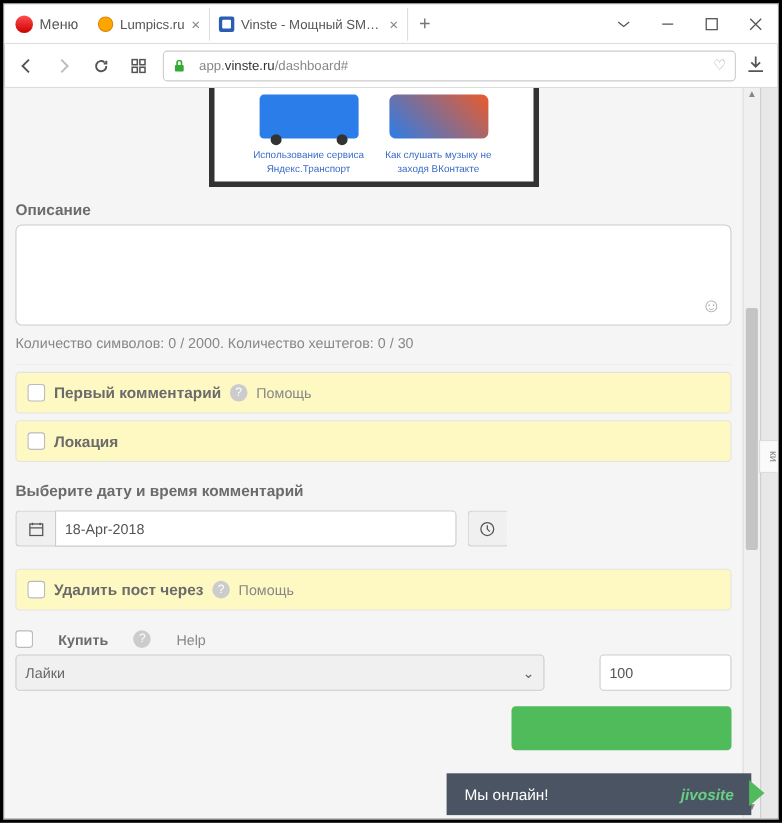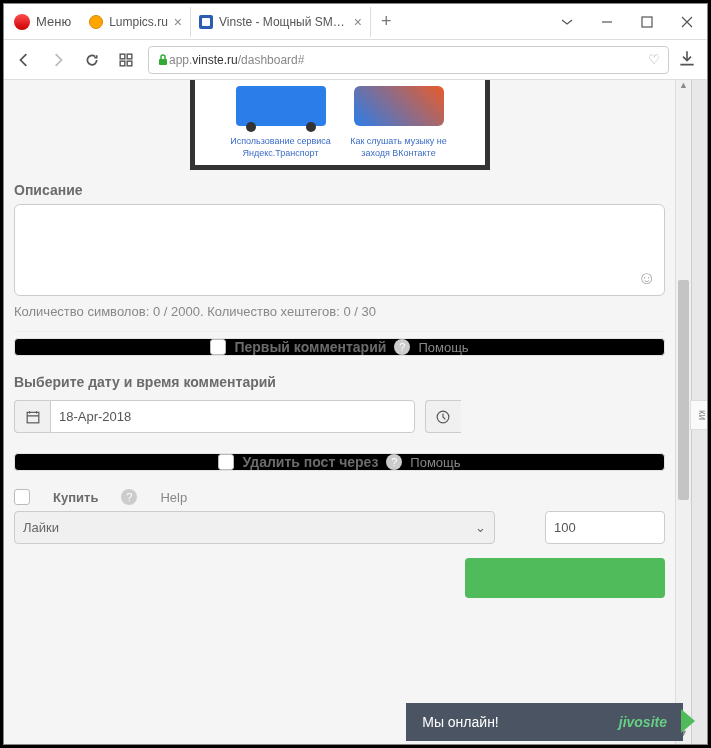--- a/index.html
+++ b/index.html
@@ -15,21 +15,21 @@
 .tab .close { color: #888; font-size: 14px; cursor: pointer; }
 .orange-icon { width: 14px; height: 14px; border-radius: 50%; background: orange; border: 1px solid #d88700; }
 .blue-icon { width: 14px; height: 14px; background: #2b5eb0; border-radius: 2px; position: relative; }
 .blue-icon::after { content:""; position:absolute; inset:3px; background:#fff; border-radius:1px; }
 .newtab { padding: 0 10px; color: #777; font-size: 18px; cursor: pointer; }
 .win-controls { margin-left: auto; display: flex; }
 .win-btn { width: 40px; height: 32px; display: flex; align-items: center; justify-content: center; color: #444; cursor: pointer; }
 .win-btn svg { width: 12px; height: 12px; stroke: #555; stroke-width: 1.2; fill: none; }
 .toolbar { height: 40px; display: flex; align-items: center; padding: 0 8px; gap: 10px; border-bottom: 1px solid #ddd; }
 .nav-btn { width: 24px; height: 24px; display: flex; align-items: center; justify-content: center; color: #666; cursor: pointer; }
-.addr { flex: 1; display: flex; align-items: center; border: 1px solid #ccc; border-radius: 4px; height: 28px; padding: 0 8px; gap: 0; }
+.addr { flex: 1; display: flex; align-items: center; border: 1px solid #ccc; border-radius: 4px; height: 28px; padding: 0 8px; gap: 12px; }
 .lock { width: 12px; height: 12px; }
 .addr-text { font-size: 12px; color: #888; }
 .addr-text .dark { color: #333; }
 .heart { color: #aaa; margin-left: auto; }
 .tool-icon { width: 20px; height: 20px; color: #666; cursor: pointer; }
 .content-wrap { flex: 1; display: flex; overflow: hidden; }
 .page { flex: 1; background: #f5f5f5; overflow-y: auto; padding: 0 10px; position: relative; }
 .preview-container { display:flex; justify-content:center; }
 .preview { width: 300px; border: 5px solid #333; border-top: none; padding: 6px; background: #fff; display: flex; gap: 8px; justify-content: center; }
 .pitem { width: 110px; text-align: center; }
@@ -37,21 +37,21 @@
 .bus { background: #2b7de9; position: relative; border-radius: 4px; }
 .bus::before { content:""; position:absolute; left:10px; bottom:-6px; width:10px; height:10px; background:#333; border-radius:50%; }
 .bus::after { content:""; position:absolute; right:10px; bottom:-6px; width:10px; height:10px; background:#333; border-radius:50%; }
 .person { background: linear-gradient(45deg,#2b7de9,#e95b2b); border-radius: 6px; }
 .pitem .txt { font-size: 9px; color: #3b6bc7; margin-top: 10px; line-height: 1.3; }
 .section { padding: 12px 0; border-bottom: 1px solid #eee; }
 .label { font-weight: bold; color: #6b6b6b; font-size: 14px; margin-bottom: 6px; }
 .desc-box { border: 1px solid #ccc; border-radius: 6px; height: 92px; position: relative; background: #fff; }
 .emoji-btn { position: absolute; right: 8px; bottom: 6px; color: #aaa; font-size: 18px; cursor: pointer; }
 .counter { font-size: 13px; color: #888; margin-top: 8px; }
-.row-bar { background: #000000; border: 1px solid #e3e3e3; border-radius: 4px; display: flex; align-items: center; gap: 8px; margin: 6px 0; justify-content: center; }
+.row-bar { background: #fef9c3; border: 1px solid #e3e3e3; border-radius: 4px; padding: 10px; display: flex; align-items: center; gap: 8px; margin: 6px 0; }
 .checkbox { width: 16px; height: 16px; border: 1px solid #bbb; border-radius: 3px; background: #fff; cursor: pointer; }
 .row-bar .rlabel { font-weight: bold; color: #6b6b6b; font-size: 14px; }
 .help-icon { width: 16px; height: 16px; border-radius: 50%; background: #ccc; color: #fff; font-size: 11px; display: flex; align-items: center; justify-content: center; }
 .help-text { color: #888; font-size: 13px; }
 .datetime-row { display: flex; gap: 10px; margin: 10px 0; }
 .input-group { display: flex; flex: 1; }
 .input-group.small { flex: 0.6; }
 .icon-addon { width: 36px; border: 1px solid #ccc; border-right: none; border-radius: 4px 0 0 4px; background: #f0f0f0; display: flex; align-items: center; justify-content: center; color: #666; }
 .text-input { flex: 1; border: 1px solid #ccc; border-radius: 0 4px 4px 0; padding: 8px; font-size: 13px; background: #fff; }
 .buy-row { display: flex; gap: 10px; margin-top: 6px; justify-content: center; }
@@ -172,20 +172,24 @@
         <div class="counter">Количество символов: 0 / 2000. Количество хештегов: 0 / 30</div>
       </div>
 
       <div class="row-bar">
         <div class="checkbox"></div>
         <span class="rlabel">Первый комментарий</span>
         <span class="help-icon">?</span>
         <span class="help-text">Помощь</span>
       </div>
 
+      <div class="row-bar">
+        <div class="checkbox"></div>
+        <span class="rlabel">Локация</span>
+      </div>
 
       <div class="section" style="border:none;padding-bottom:4px">
         <div class="label">Выберите дату и время комментарий</div>
         <div class="datetime-row">
           <div class="input-group">
             <div class="icon-addon">
                 <svg width="14" height="14" viewBox="0 0 12 12" fill="none" stroke="#555" stroke-width="1">
                   <rect x="1" y="2" width="10" height="9"></rect>
                   <path d="M1 5 H11 M3 1 V3 M9 1 V3"></path>
                 </svg>

